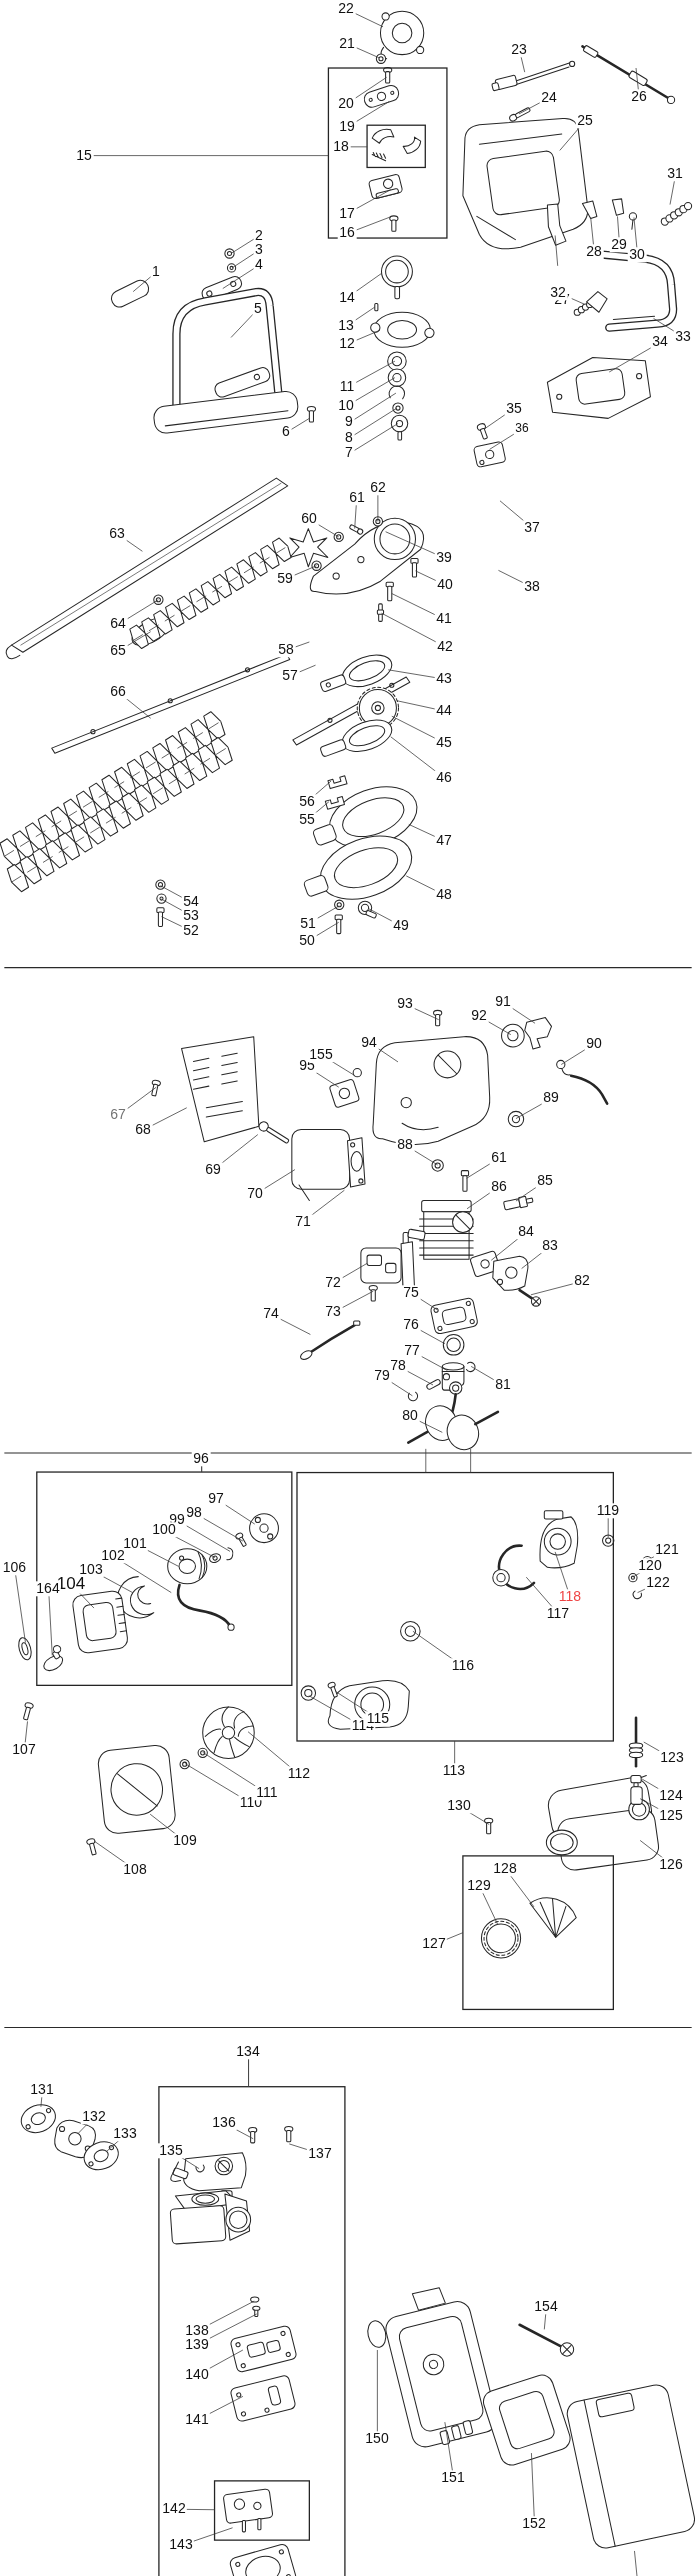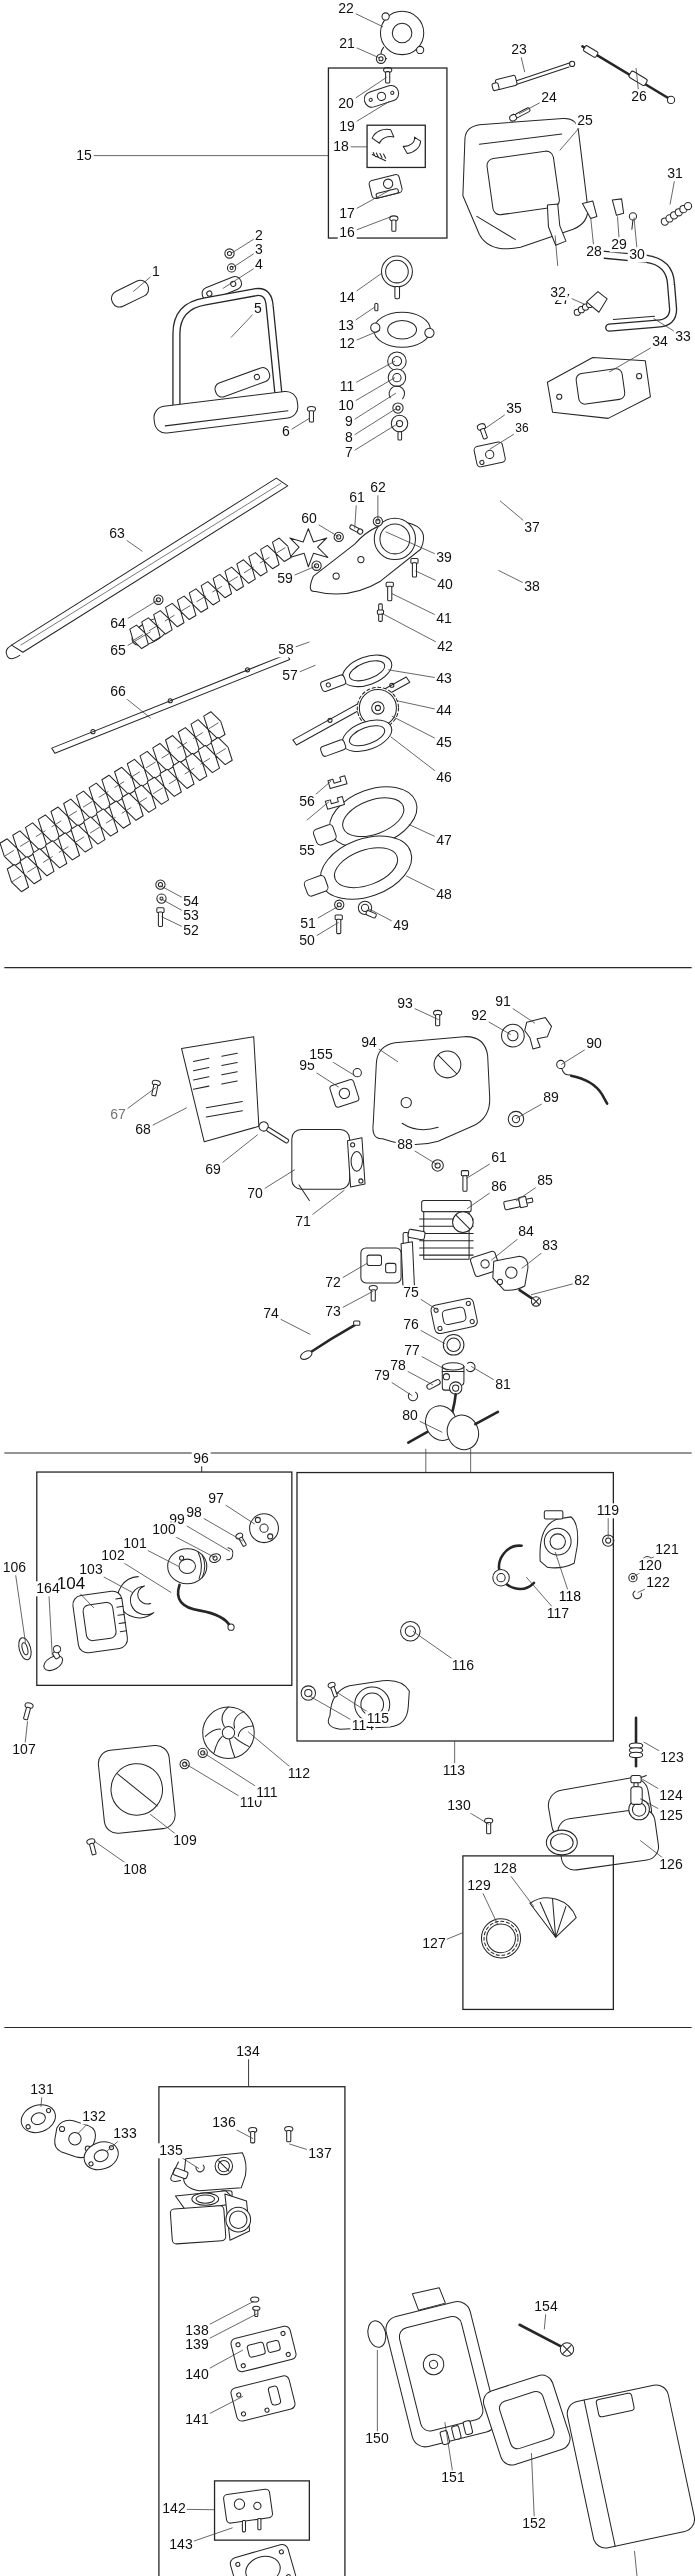--- a/index.html
+++ b/index.html
@@ -920,21 +920,21 @@
       <span class="callout" style="left: 444px; top: 743px; font-size: 14px; color: rgb(17, 17, 17);">45</span>
       <span class="callout" style="left: 444px; top: 778px; font-size: 14px; color: rgb(17, 17, 17);">46</span>
       <span class="callout" style="left: 444px; top: 841px; font-size: 14px; color: rgb(17, 17, 17);">47</span>
       <span class="callout" style="left: 444px; top: 895px; font-size: 14px; color: rgb(17, 17, 17);">48</span>
       <span class="callout" style="left: 401px; top: 926px; font-size: 14px; color: rgb(17, 17, 17);">49</span>
       <span class="callout" style="left: 307px; top: 941px; font-size: 14px; color: rgb(17, 17, 17);">50</span>
       <span class="callout" style="left: 308px; top: 924px; font-size: 14px; color: rgb(17, 17, 17);">51</span>
       <span class="callout" style="left: 191px; top: 931px; font-size: 14px; color: rgb(17, 17, 17);">52</span>
       <span class="callout" style="left: 191px; top: 916px; font-size: 14px; color: rgb(17, 17, 17);">53</span>
       <span class="callout" style="left: 191px; top: 902px; font-size: 14px; color: rgb(17, 17, 17);">54</span>
-      <span class="callout" style="left: 307px; top: 820px; font-size: 14px; color: rgb(17, 17, 17); margin-top: 31px;">55</span>
+      <span class="callout" style="left: 307px; top: 820px; font-size: 14px; color: rgb(17, 17, 17);">55</span>
       <span class="callout" style="left: 307px; top: 802px; font-size: 14px; color: rgb(17, 17, 17);">56</span>
       <span class="callout" style="left: 290px; top: 676px; font-size: 14px; color: rgb(17, 17, 17);">57</span>
       <span class="callout" style="left: 286px; top: 650px; font-size: 14px; color: rgb(17, 17, 17);">58</span>
       <span class="callout" style="left: 285px; top: 579px; font-size: 14px; color: rgb(17, 17, 17);">59</span>
       <span class="callout" style="left: 309px; top: 519px; font-size: 14px; color: rgb(17, 17, 17);">60</span>
       <span class="callout" style="left: 357px; top: 498px; font-size: 14px; color: rgb(17, 17, 17);">61</span>
       <span class="callout" style="left: 378px; top: 488px; font-size: 14px; color: rgb(17, 17, 17);">62</span>
       <span class="callout" style="left: 117px; top: 534px; font-size: 14px; color: rgb(17, 17, 17);">63</span>
       <span class="callout" style="left: 118px; top: 624px; font-size: 14px; color: rgb(17, 17, 17);">64</span>
       <span class="callout" style="left: 118px; top: 651px; font-size: 14px; color: rgb(17, 17, 17);">65</span>
@@ -984,21 +984,21 @@
       <span class="callout" style="left: 135px; top: 1870px; font-size: 14px; color: rgb(17, 17, 17);">108</span>
       <span class="callout" style="left: 185px; top: 1841px; font-size: 14px; color: rgb(17, 17, 17);">109</span>
       <span class="callout" style="left: 251px; top: 1803px; font-size: 14px; color: rgb(17, 17, 17);">110</span>
       <span class="callout" style="left: 267px; top: 1793px; font-size: 14px; color: rgb(17, 17, 17);">111</span>
       <span class="callout" style="left: 299px; top: 1774px; font-size: 14px; color: rgb(17, 17, 17);">112</span>
       <span class="callout" style="left: 454px; top: 1771px; font-size: 14px; color: rgb(17, 17, 17);">113</span>
       <span class="callout" style="left: 363px; top: 1726px; font-size: 14px; color: rgb(17, 17, 17);">114</span>
       <span class="callout" style="left: 378px; top: 1719px; font-size: 14px; color: rgb(17, 17, 17);">115</span>
       <span class="callout" style="left: 463px; top: 1666px; font-size: 14px; color: rgb(17, 17, 17);">116</span>
       <span class="callout" style="left: 558px; top: 1614px; font-size: 14px; color: rgb(17, 17, 17);">117</span>
-      <span class="callout" style="left: 570px; top: 1597px; font-size: 14px; color: #000000; text-align: right;">118</span>
+      <span class="callout" style="left: 570px; top: 1597px; font-size: 14px; color: #ef4444; text-align: right;">118</span>
       <span class="callout" style="left: 608px; top: 1511px; font-size: 14px; color: rgb(17, 17, 17);">119</span>
       <span class="callout" style="left: 650px; top: 1566px; font-size: 14px; color: rgb(17, 17, 17);">120</span>
       <span class="callout" style="left: 667px; top: 1550px; font-size: 14px; color: rgb(17, 17, 17);">121</span>
       <span class="callout" style="left: 658px; top: 1583px; font-size: 14px; color: rgb(17, 17, 17);">122</span>
       <span class="callout" style="left: 672px; top: 1758px; font-size: 14px; color: rgb(17, 17, 17);">123</span>
       <span class="callout" style="left: 671px; top: 1796px; font-size: 14px; color: rgb(17, 17, 17);">124</span>
       <span class="callout" style="left: 671px; top: 1816px; font-size: 14px; color: rgb(17, 17, 17);">125</span>
       <span class="callout" style="left: 671px; top: 1865px; font-size: 14px; color: rgb(17, 17, 17);">126</span>
       <span class="callout" style="left: 434px; top: 1944px; font-size: 14px; color: rgb(17, 17, 17);">127</span>
       <span class="callout" style="left: 505px; top: 1869px; font-size: 14px; color: rgb(17, 17, 17);">128</span>

